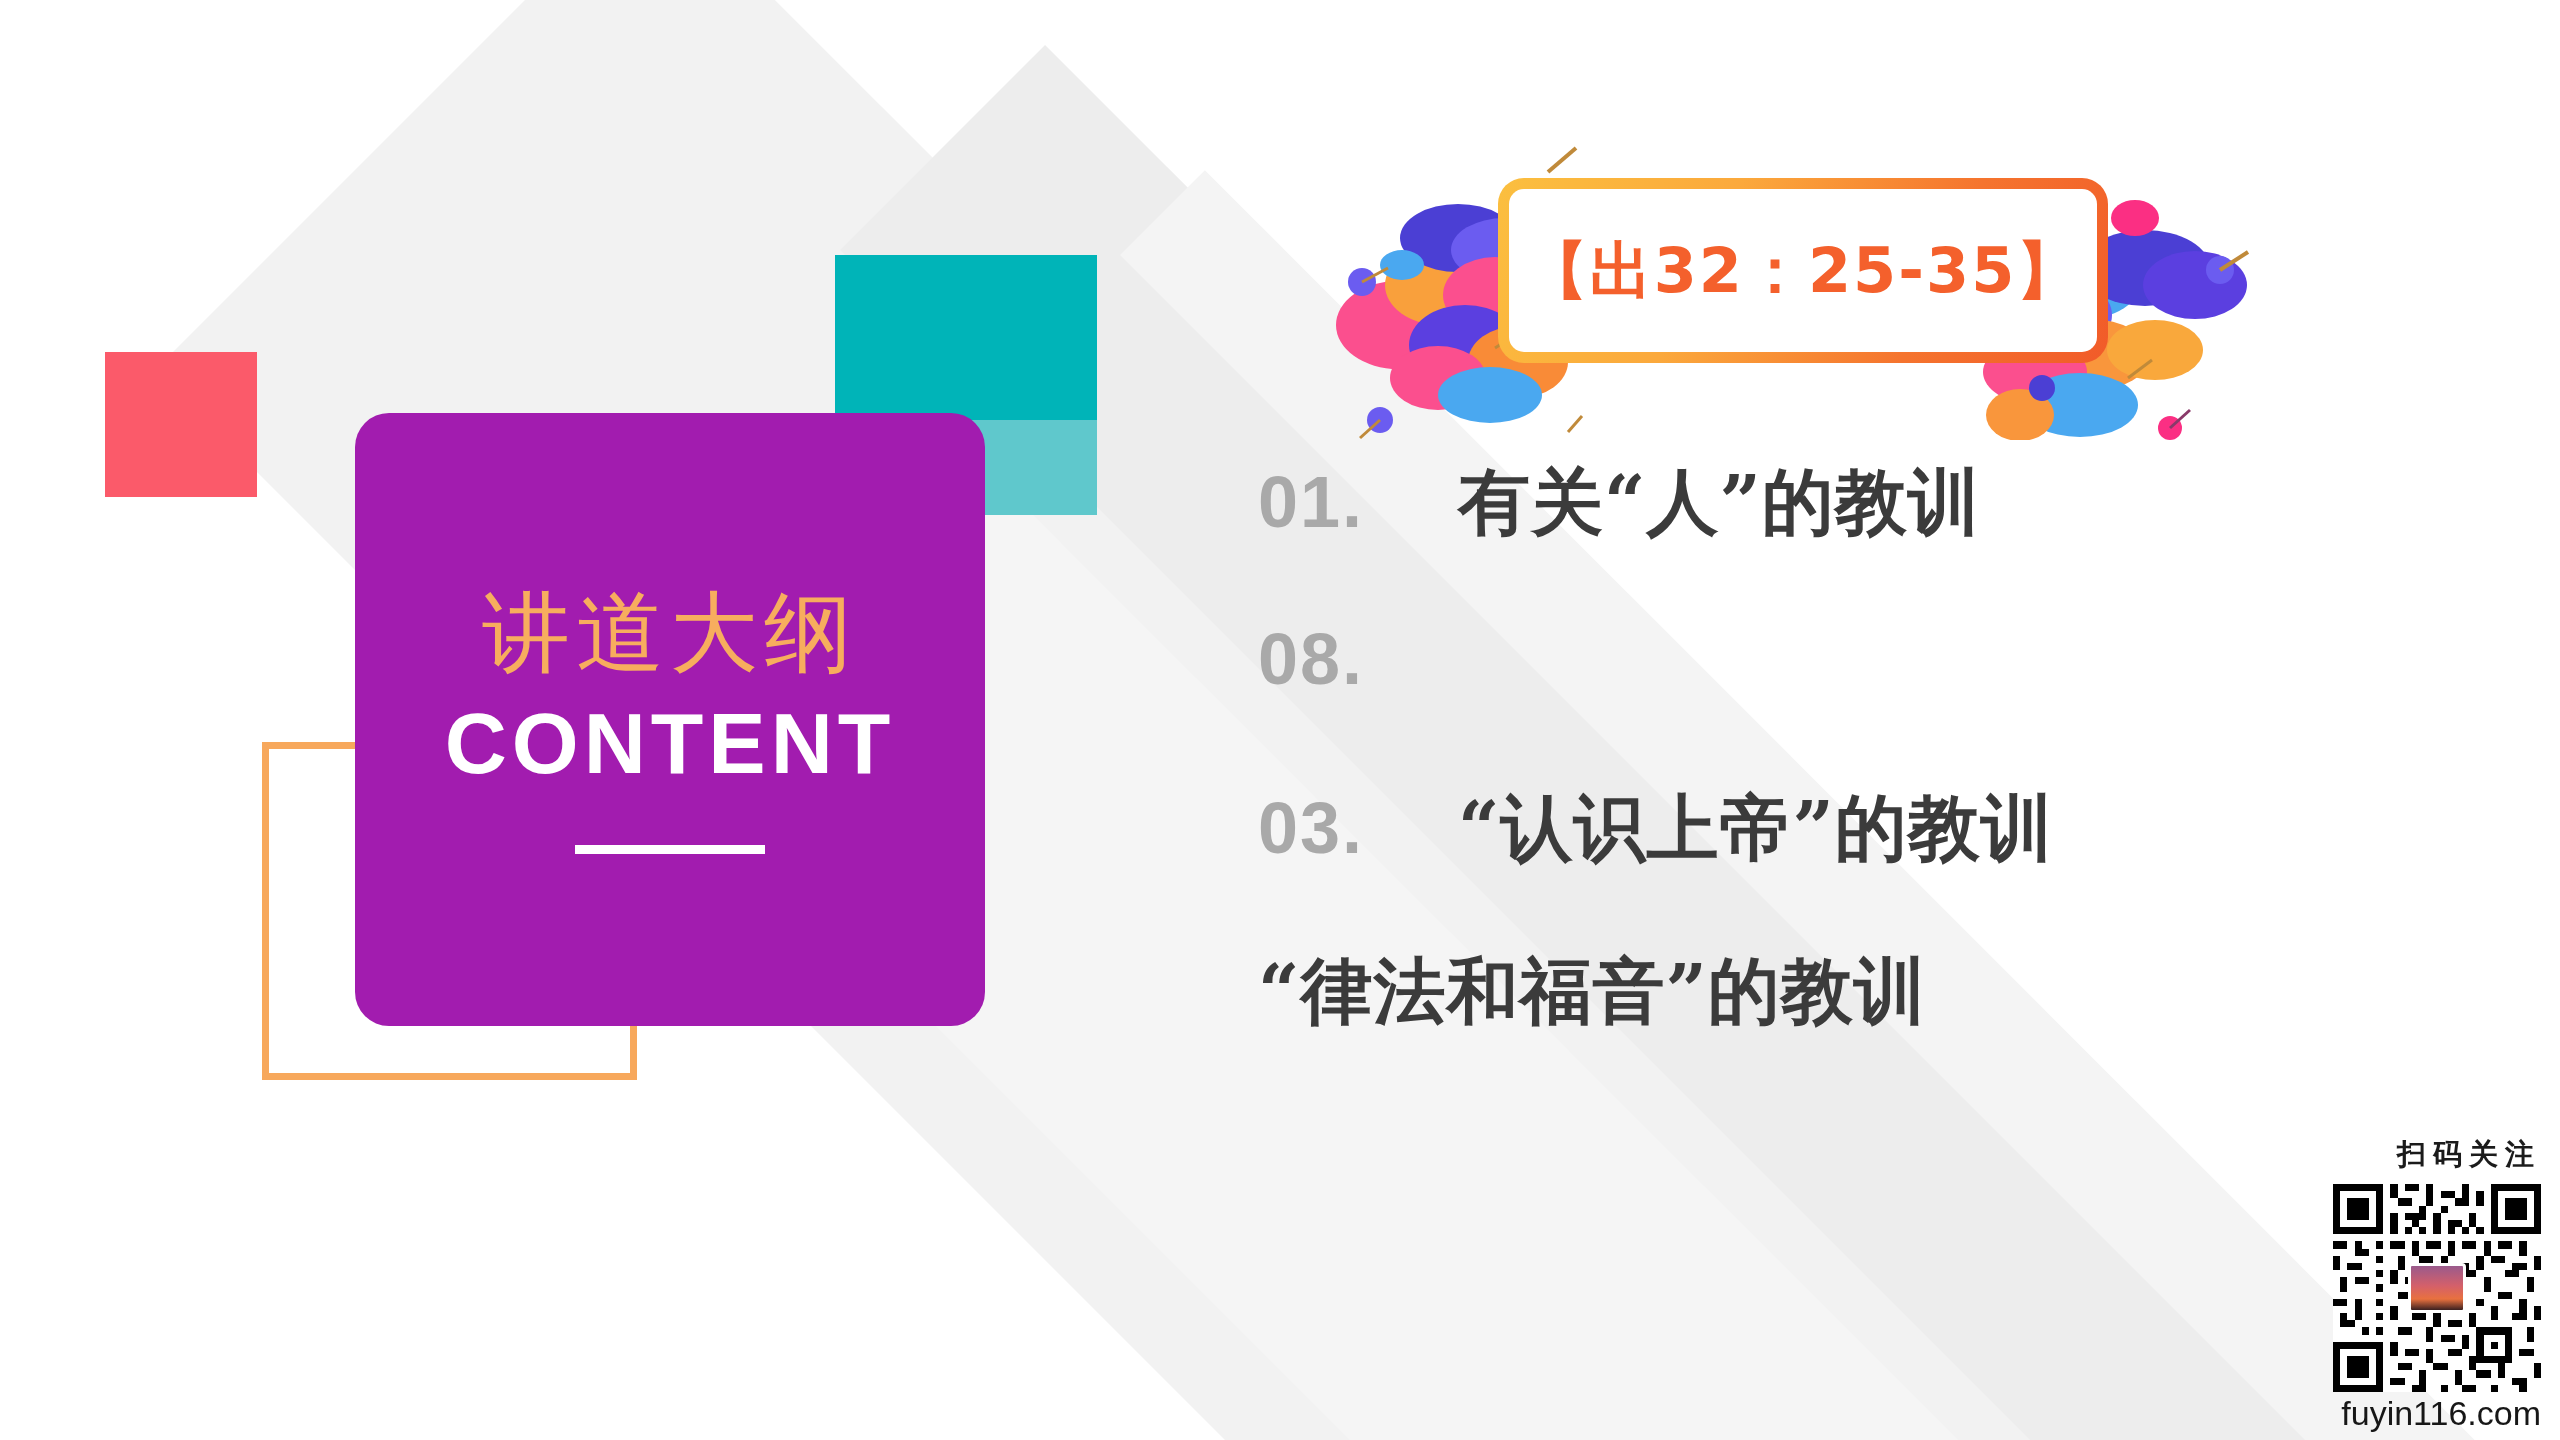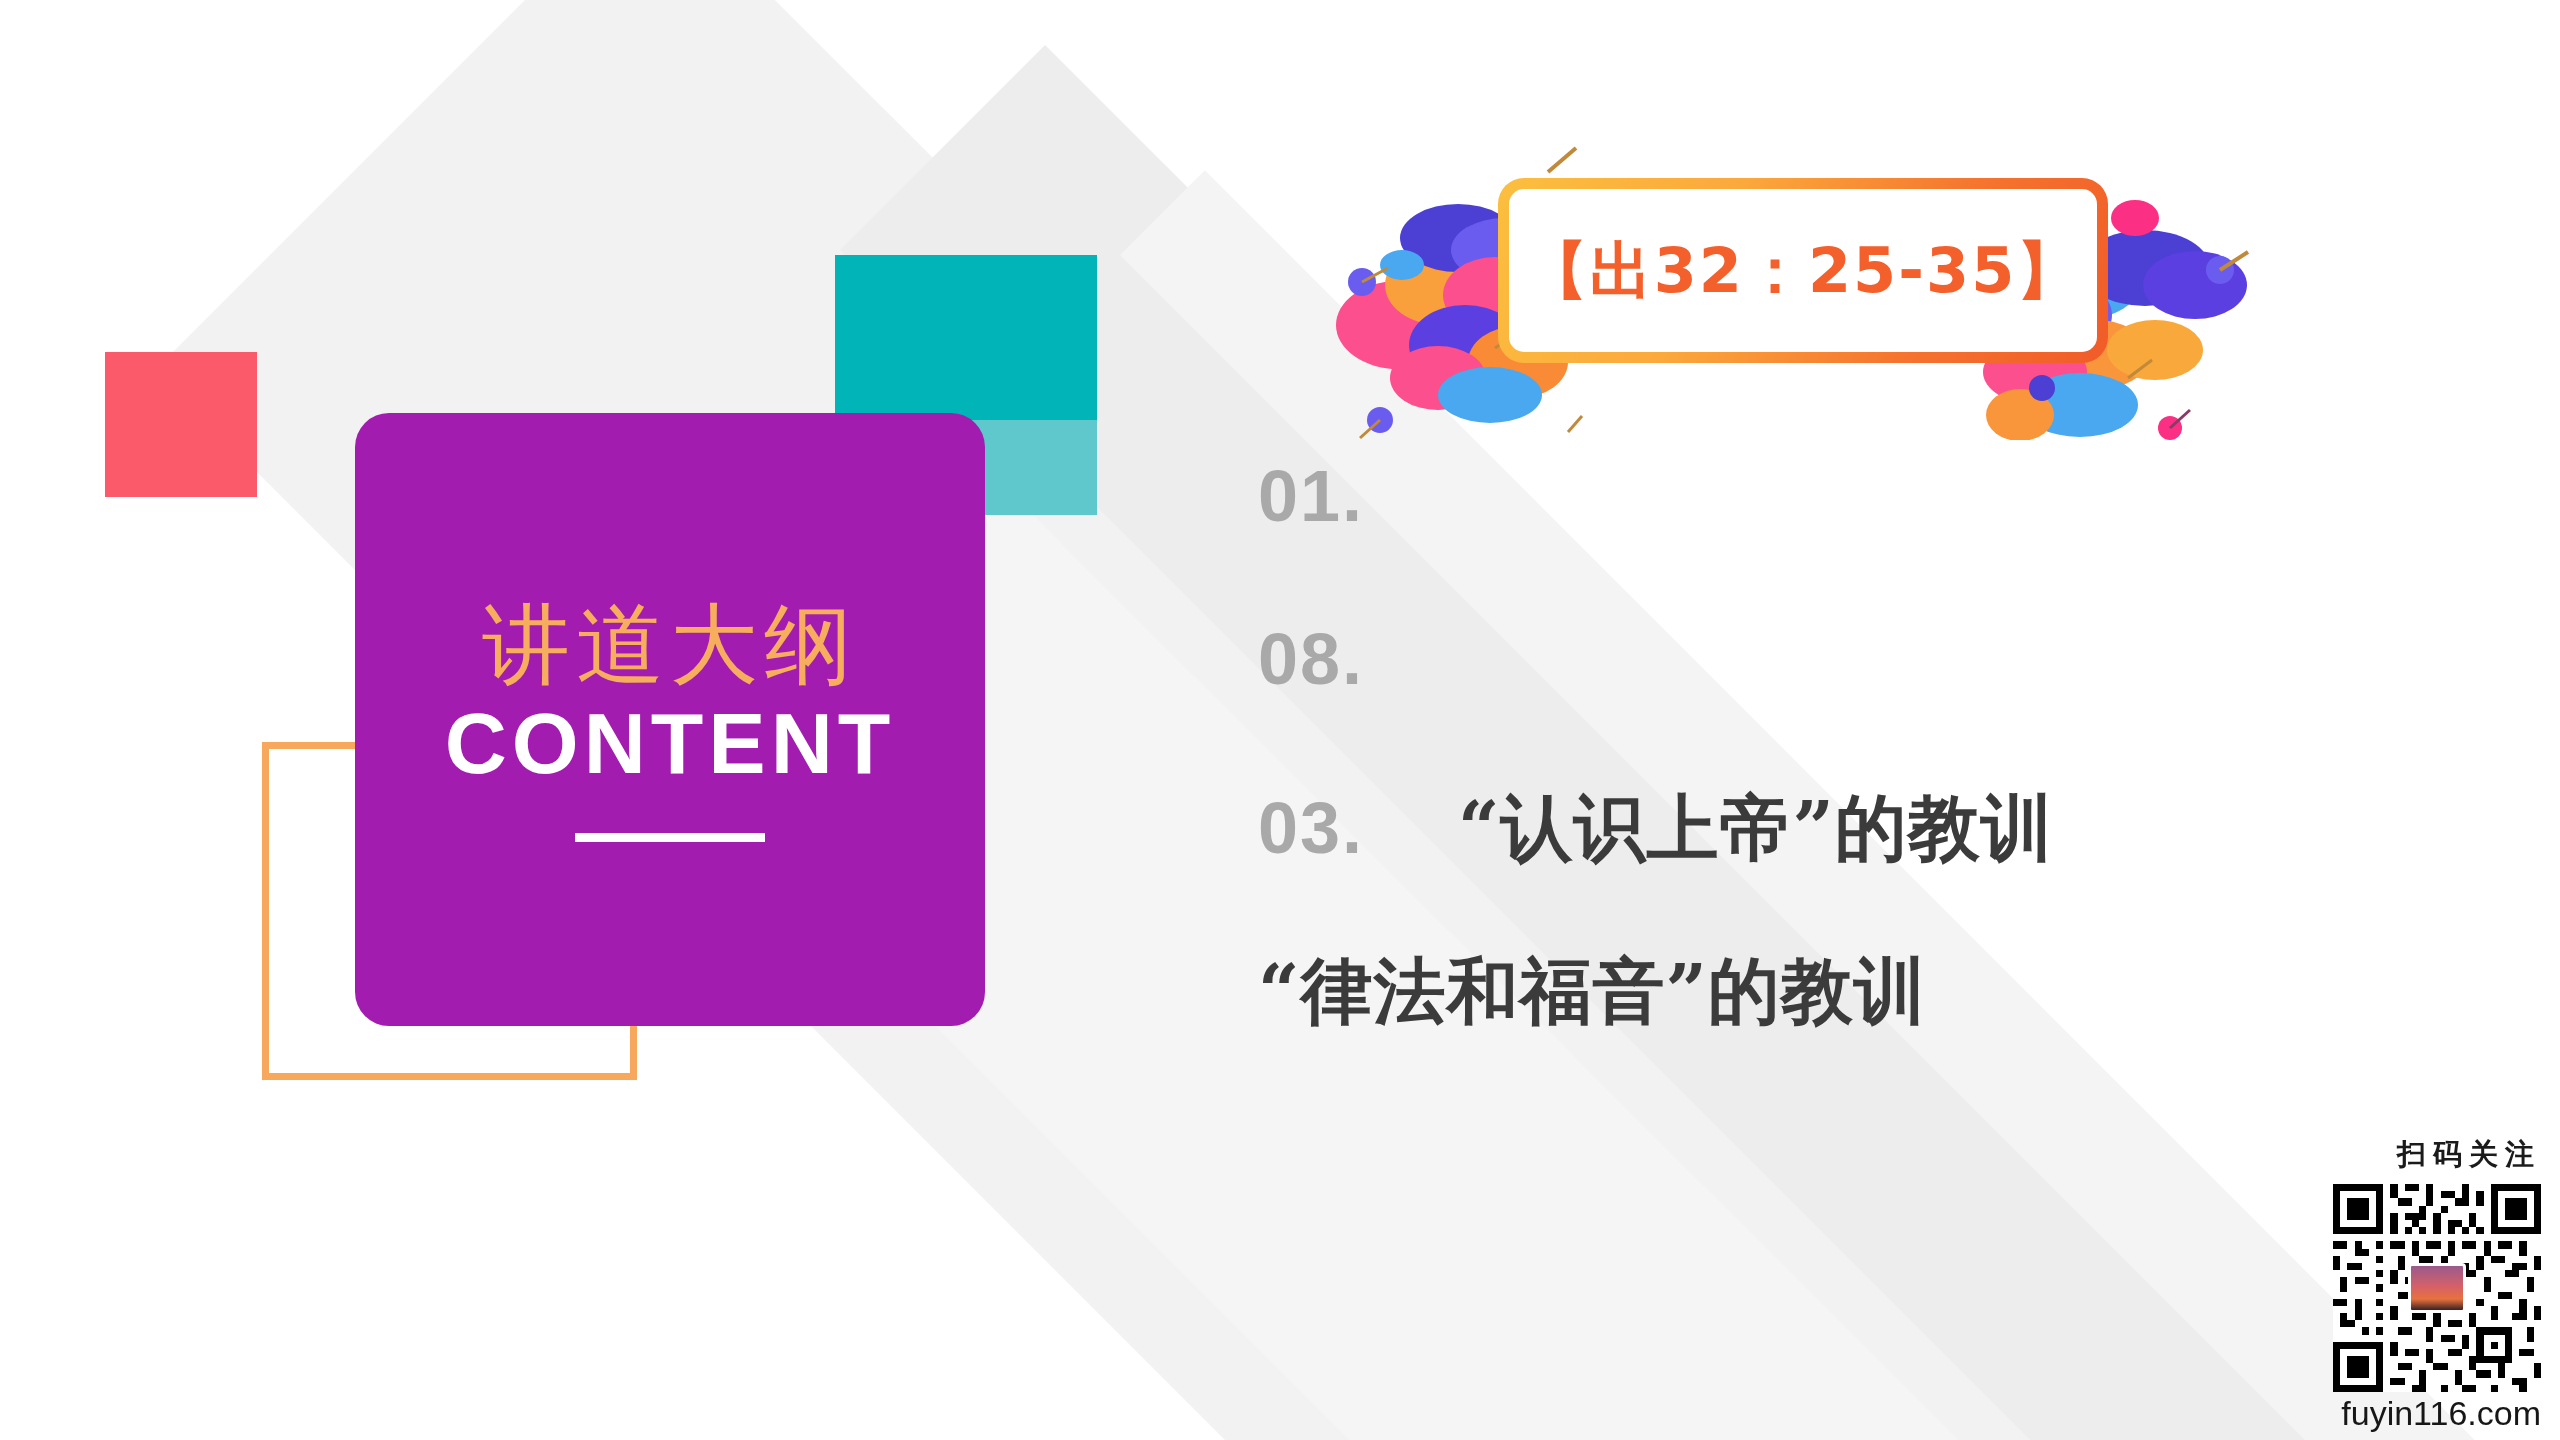--- a/index.html
+++ b/index.html
@@ -30,21 +30,21 @@
     display:flex;flex-direction:column;align-items:center;justify-content:center;
     z-index:6;
   }
   .card-cn{
     font-family:"DejaVu Serif","Liberation Serif",serif;
     color:#f7ad5e;font-size:88px;letter-spacing:6px;line-height:1.1;
     margin:0 0 4px 0;font-weight:400;
   }
   .card-en{
     color:#ffffff;font-size:86px;font-weight:bold;letter-spacing:5px;
-    line-height:1.05;margin:0;font-family:"Liberation Sans",sans-serif;
+    line-height:1.05;margin:12px;font-family:"Liberation Sans",sans-serif;
   }
   .card-rule{width:190px;height:9px;background:#ffffff;margin-top:44px;}
 
   
   .banner-wrap{position:absolute;left:1380px;top:170px;width:810px;height:210px;z-index:8;}
   .blobs{position:absolute;inset:-60px -90px;z-index:1;}
   .banner-box{
     position:absolute;left:110px;top:8px;width:610px;height:185px;
     background:#ffffff;border-radius:26px;
     border:11px solid transparent;
@@ -156,20 +156,21 @@
 
   <div class="banner-box">
     <span class="banner-text">【出32：25-35】</span>
   </div>
 </div>
 
 <div class="outline">
 
   <div class="o-row">
     <span class="o-num">01.</span>
+    <span class="o-label">有关“人”的教训</span>
   </div>
 
   <div class="o-row">
     <span class="o-num">08.</span>
   </div>
 
   <div class="o-row">
     <span class="o-num">03.</span>
     <span class="o-label">“认识上帝”的教训</span>
   </div>

